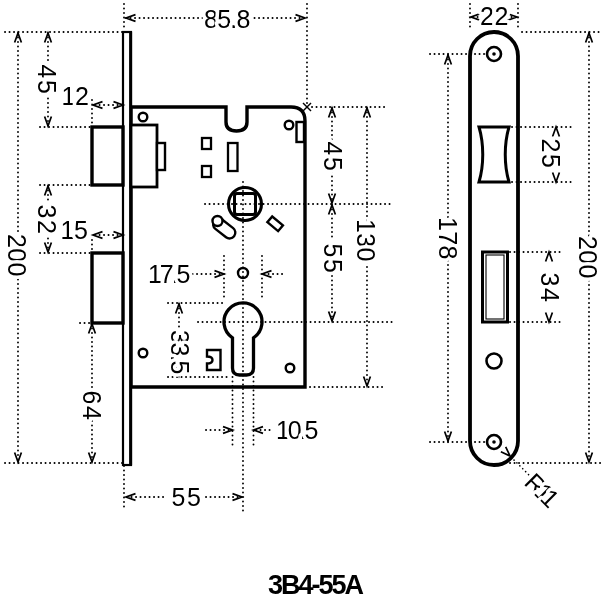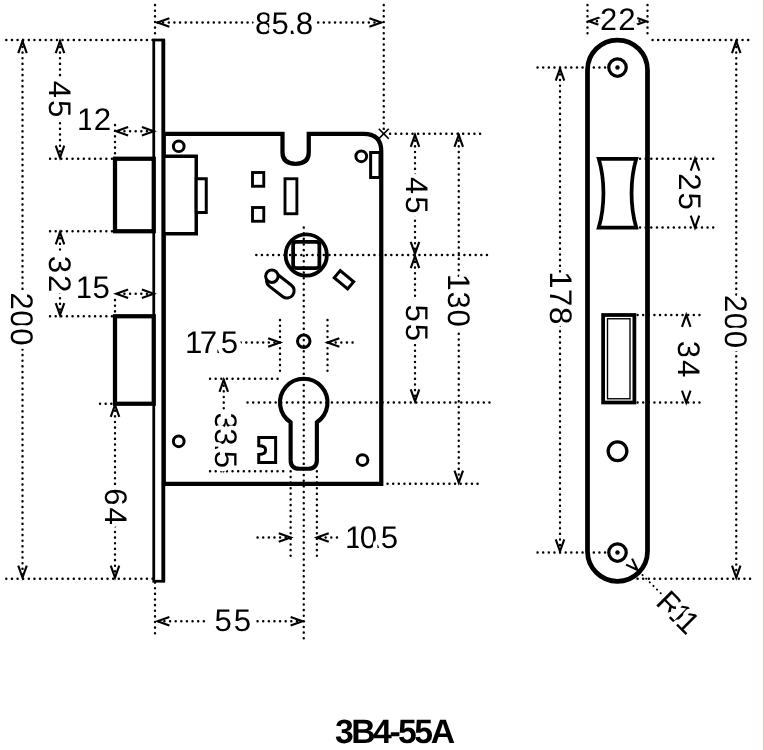--- a/index.html
+++ b/index.html
@@ -1,16 +1,16 @@
 <!DOCTYPE html>
 <html><head>
 <meta charset="utf-8">
 <style>
   html,body{margin:0;padding:0;background:#fff;}
-  #stage{width:611px;height:600px;position:relative;background:#a16207;}
+  #stage{width:611px;height:600px;position:relative;background:#a3a3a3;}
   svg{display:block;}
   .dot{stroke:#000;stroke-width:1.9;stroke-dasharray:0.1 4.4;stroke-linecap:round;fill:none;}
   .dotf{stroke:#000;stroke-width:1.6;stroke-dasharray:0.1 4.0;stroke-linecap:round;fill:none;}
   .o{stroke:#000;fill:#fff;}
   .thin{stroke:#000;fill:none;stroke-width:1.1;}
   .t{font-family:"Liberation Sans",sans-serif;font-size:25px;fill:#000;
      text-anchor:middle;stroke:#fff;stroke-width:7px;paint-order:stroke;
      stroke-linejoin:round;letter-spacing:-0.5px;}
   .title{font-family:"Liberation Sans",sans-serif;font-size:27px;font-weight:bold;
      fill:#000;text-anchor:middle;letter-spacing:0px;}

